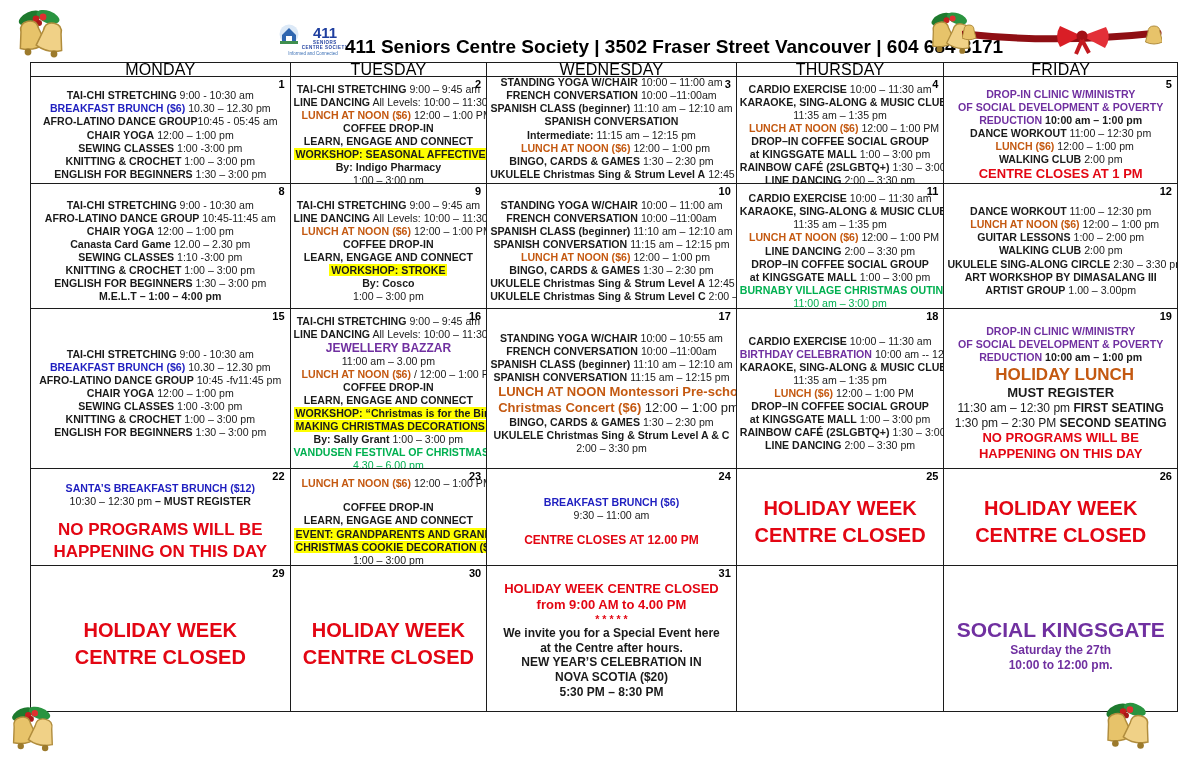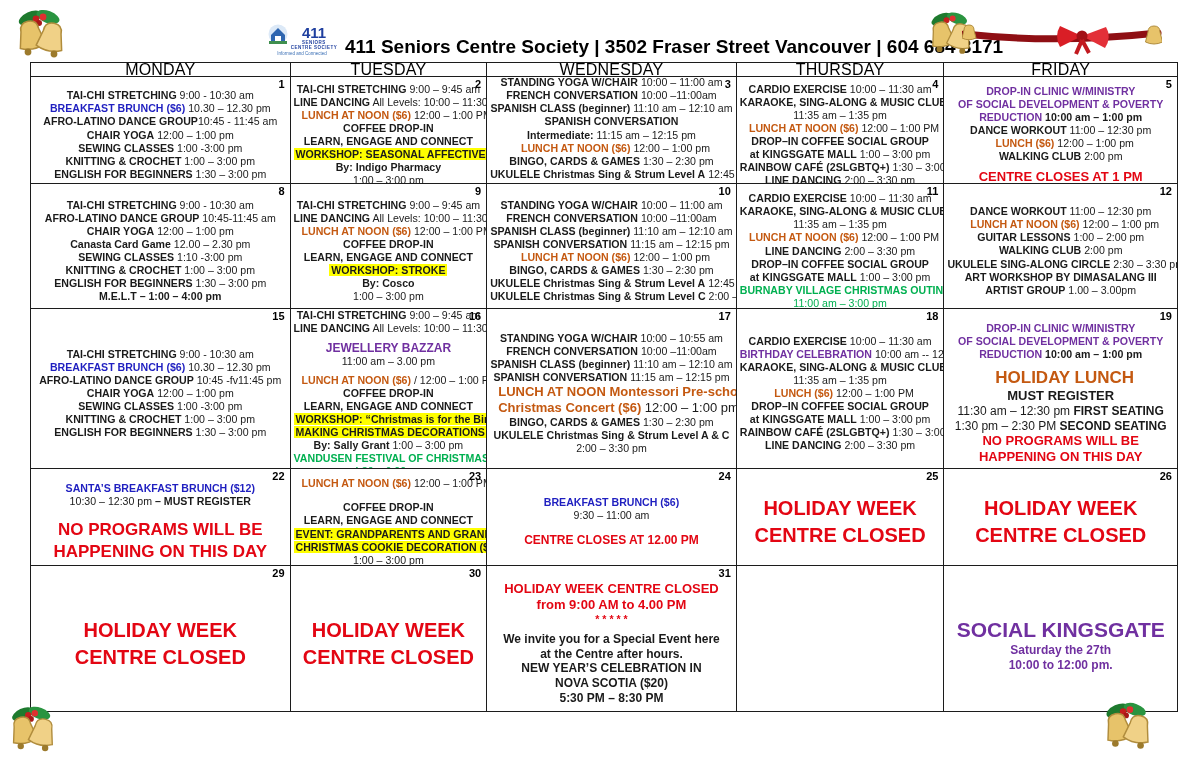--- a/index.html
+++ b/index.html
@@ -8,21 +8,21 @@
   }
   *{box-sizing:border-box; margin:0; padding:0;}
   html,body{width:1180px; height:764px;}
   body{
     font-family:"Liberation Sans", sans-serif;
     background:#ffffff; color:var(--ink); position:relative; overflow:hidden;
   }
   
   .topbar{position:absolute; left:0; top:0; width:1180px; height:62px;}
   .month-title{position:absolute; left:88px; top:34px; font-size:17px; font-weight:bold; color:#000;margin-top:25px;}
-  .logo{position:absolute; left:266px; top:24px; width:72px; text-align:center;}
+  .logo{position:absolute; left:277px; top:24px; width:72px; text-align:center;}
   .logo-row{display:flex; align-items:center; justify-content:center; gap:2px;}
   .logo-num{font-size:15px; font-weight:bold; color:#1f3f9f; line-height:1;}
   .logo-sub{font-size:4.5px; font-weight:bold; color:#1f3f9f; letter-spacing:.5px;}
   .logo-tag{font-size:4.5px; color:#3a6fb5; margin-top:1px;}
   .org-title{position:absolute; left:345px; top:36px; width:580px; font-size:19px; font-weight:bold; color:#000; white-space:nowrap;}
   
   .deco{position:absolute;}
   .deco svg{display:block;}
   
   .calendar{
@@ -57,21 +57,21 @@
   .s-green{font-weight:bold; color:var(--green);}
   .s-gn{font-weight:normal; color:var(--green);margin-top:40px;}
   .s-hl{font-weight:bold; background:var(--hl); padding:0 2px;}
   
   .l-md{font-size:12px;}
   .l-md2{font-size:13px;}
   .l-lg{font-size:12px;}
   .l-xl{font-size:17px; line-height:1.25;}
   .l-xxl{font-size:20px; line-height:1.35;}
   .l-t21{font-size:21px; line-height:1.3;}
-  .l-gap{margin-top:6px;}
+  .l-gap{}
   .l-gap2{margin-top:11px;}
 </style>
 </head>
 <body>
 
 <div class="topbar">
 
   <div class="deco" style="left:8px; top:6px;">
     <svg width="64" height="62" viewBox="0 0 64 62">
       <ellipse cx="22" cy="12" rx="12" ry="6" fill="#1e7a2e" transform="rotate(-25 22 12)"></ellipse>
@@ -134,21 +134,21 @@
 <div class="calendar">
     <div class="dayhead">MONDAY</div>
     <div class="dayhead">TUESDAY</div>
     <div class="dayhead">WEDNESDAY</div>
     <div class="dayhead">THURSDAY</div>
     <div class="dayhead last-col">FRIDAY</div>
     <div class="cell">
       <span class="date-num">1</span>
       <div class="line"><span class="s-b">TAI-CHI STRETCHING</span><span class="s-n"> 9:00 - 10:30 am</span></div>
       <div class="line"><span class="s-blue">BREAKFAST BRUNCH ($6)</span><span class="s-n"> 10.30 – 12.30 pm</span></div>
-      <div class="line"><span class="s-b">AFRO-LATINO DANCE GROUP</span><span class="s-n">10:45 - 11:45 am</span></div>
+      <div class="line"><span class="s-b">AFRO-LATINO DANCE GROUP</span><span class="s-n">10:45 - 05:45 am</span></div>
       <div class="line"><span class="s-b">CHAIR YOGA</span><span class="s-n"> 12:00 – 1:00 pm</span></div>
       <div class="line"><span class="s-b">SEWING CLASSES</span><span class="s-n"> 1:00 -3:00 pm</span></div>
       <div class="line"><span class="s-b">KNITTING &amp; CROCHET</span><span class="s-n"> 1:00 – 3:00 pm</span></div>
       <div class="line"><span class="s-b">ENGLISH FOR BEGINNERS</span><span class="s-n"> 1:30 – 3:00 pm</span></div>
     </div>
     <div class="cell">
       <span class="date-num">2</span>
       <div class="line"><span class="s-b">TAI-CHI STRETCHING</span><span class="s-n"> 9:00 – 9:45 am</span></div>
       <div class="line"><span class="s-b">LINE DANCING</span><span class="s-n"> All Levels: 10:00 – 11:30 am</span></div>
       <div class="line"><span class="s-orange">LUNCH AT NOON ($6)</span><span class="s-n"> 12:00 – 1:00 PM</span></div>

